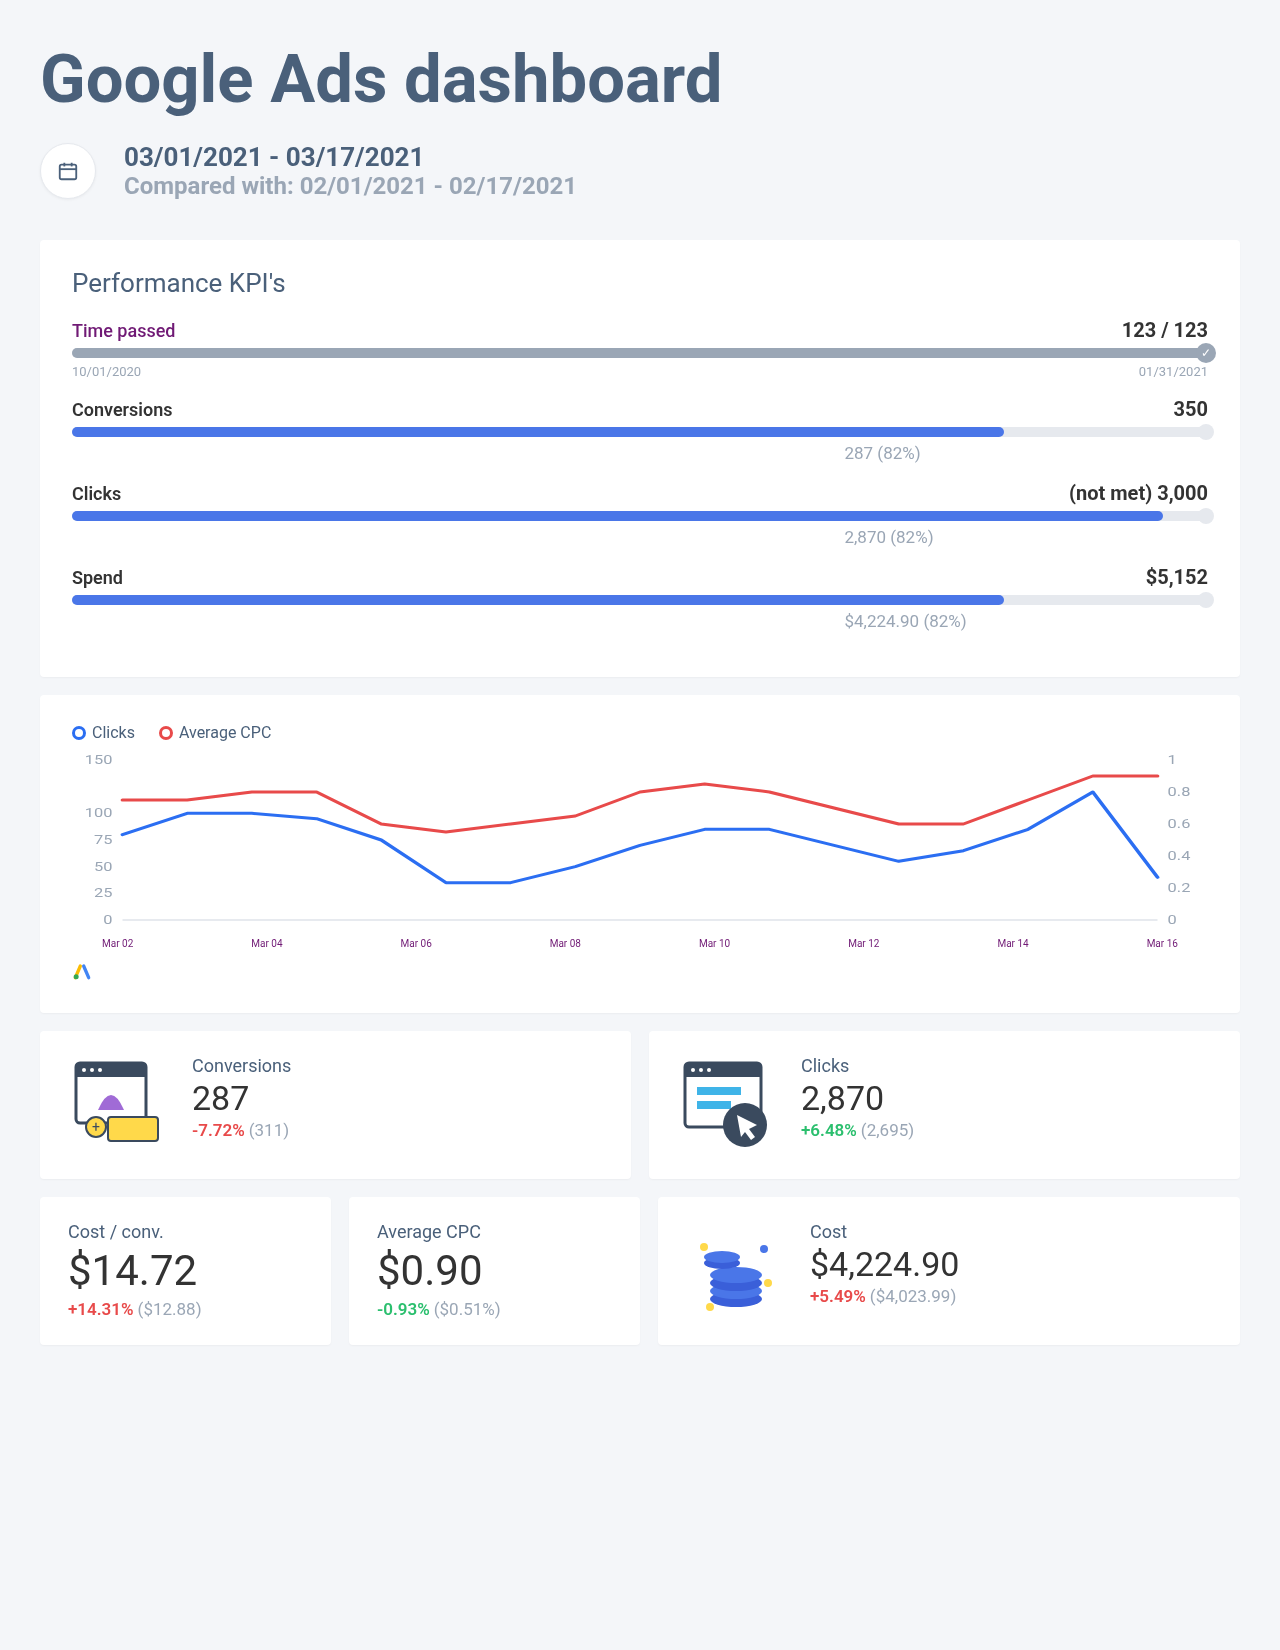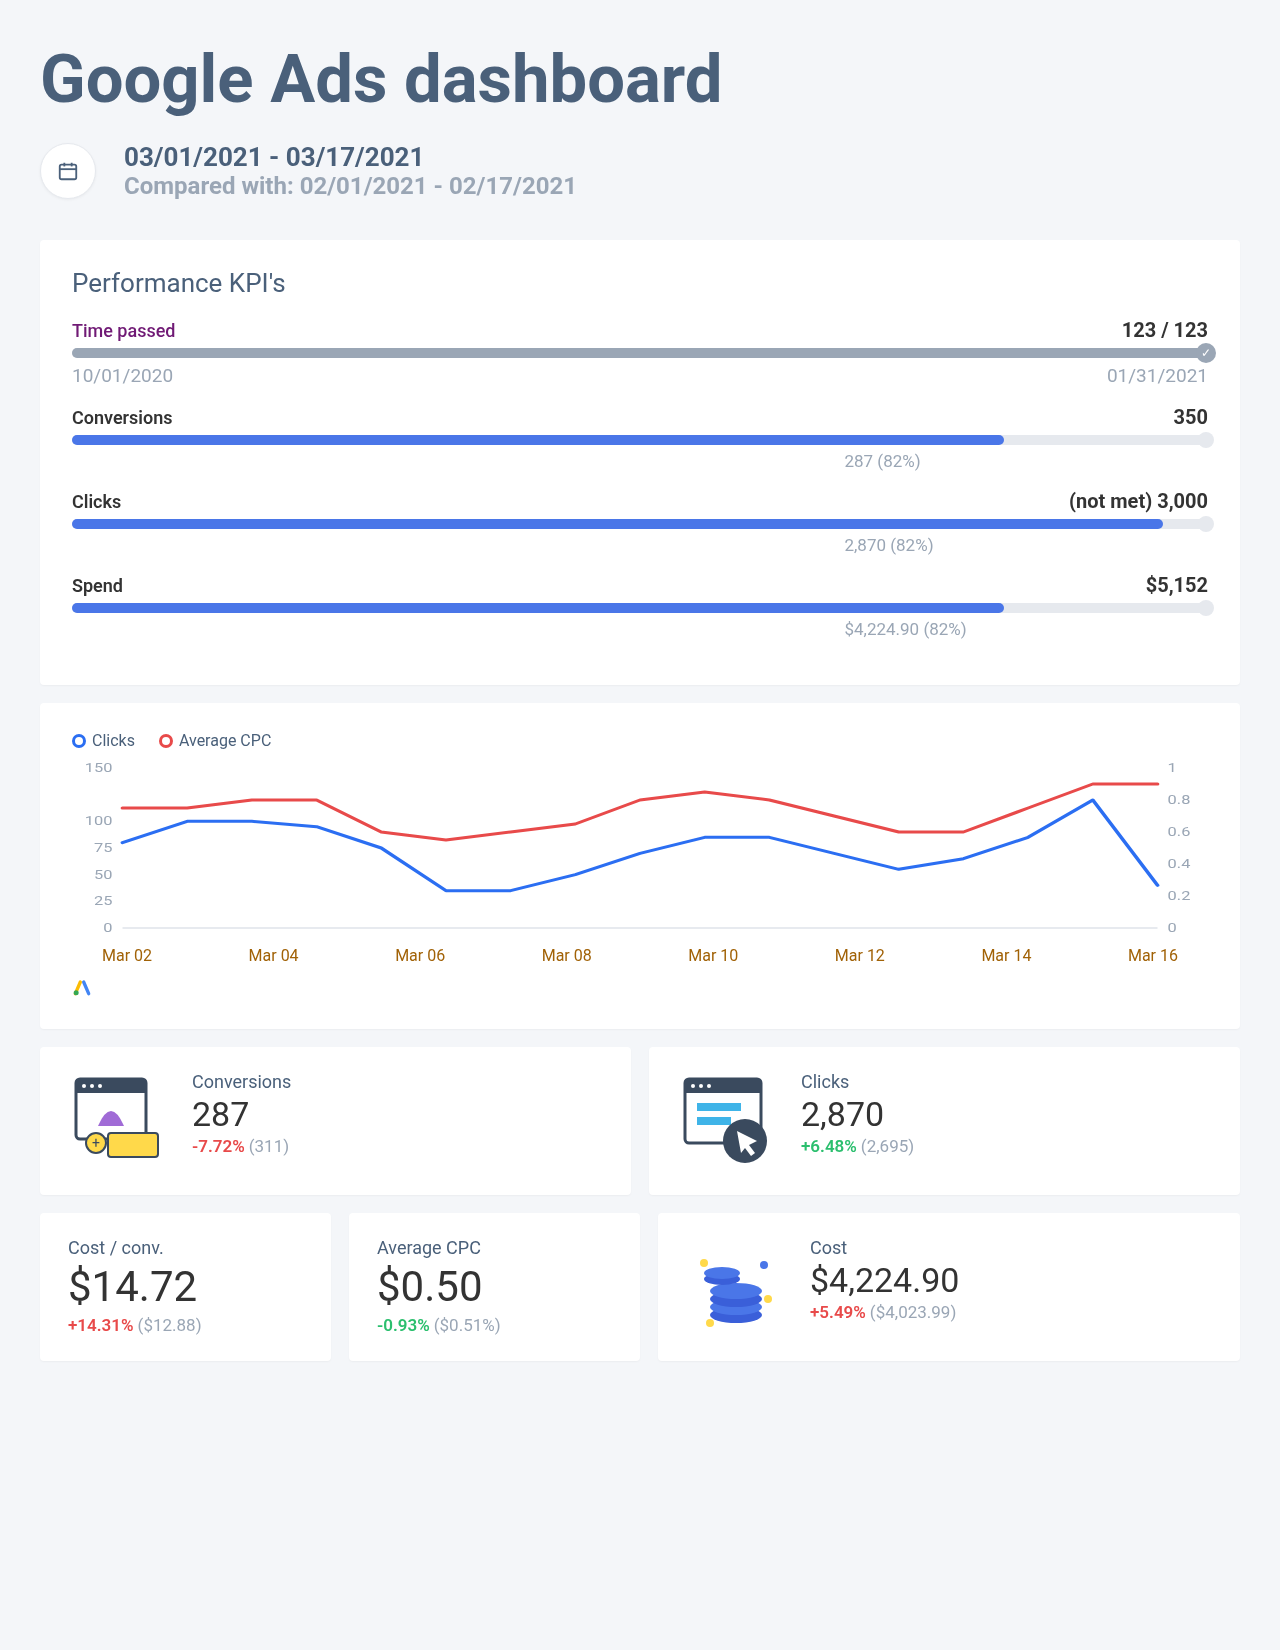--- a/index.html
+++ b/index.html
@@ -37,28 +37,28 @@
   .kpi-label { font-weight: 600; color: #333; }
   .kpi-label.muted { color: #701a75; font-weight: 500; }
   .kpi-target { font-weight: 700; color: #333; font-size: 20px; }
   .bar-track {
     position: relative; height: 10px; background: #e6e9ee; border-radius: 5px;
   }
   .bar-fill { position: absolute; left:0; top:0; bottom:0; background:#4a76e8; border-radius:5px; }
   .bar-fill.gray { background:#9aa6b5; }
   .bar-dot { position:absolute; right:-6px; top:-3px; width:16px; height:16px; border-radius:50%; background:#e6e9ee; }
   .bar-check { position:absolute; right:-8px; top:-5px; width:20px; height:20px; border-radius:50%; background:#9aa6b5; color:#fff; display:flex; align-items:center; justify-content:center; font-size:12px; }
-  .kpi-sub { display:flex; justify-content:space-between; font-size:19px; color:#9aa6b5; margin-top:6px; }
+  .kpi-sub { display:flex; justify-content:space-between; font-size:13px; color:#9aa6b5; margin-top:6px; }
   .kpi-value-under { font-size:17px; color:#9aa6b5; margin-top:6px; }
   .legend { display:flex; gap:24px; font-size:16px; margin-bottom:8px; }
   .legend-item { display:flex; align-items:center; gap:6px; color:#4a607a; }
   .legend-dot { width:14px; height:14px; border-radius:50%; border:3px solid; background:#fff; }
   .chart-wrap { position:relative; }
   svg.chart { width:100%; height:180px; }
-  .chart-axis-labels { display:flex; justify-content:space-between; font-size:16px; color:#a16207; padding:0 30px; margin-top:4px; }
+  .chart-axis-labels { display:flex; justify-content:space-between; font-size:10px; color:#701a75; padding:0 30px; margin-top:4px; }
   .ads-logo { margin-top:12px; }
   .stats-row { display:grid; grid-template-columns: 1fr 1fr; gap:18px; margin-bottom:18px; }
   .stats-row3 { display:grid; grid-template-columns: 1fr 1fr 2fr; gap:18px; }
   .stat-card {
     background:#fff; border-radius:4px; padding:24px 28px; display:flex; gap:24px;
     box-shadow: 0 1px 2px rgba(0,0,0,0.04);
   }
   .stat-card.col { flex-direction:column; gap:4px; }
   .stat-icon { width:100px; height:100px; flex-shrink:0; }
   .stat-body { display:flex; flex-direction:column; gap:2px; }
@@ -233,21 +233,21 @@
     </div>
 
   <div class="stats-row3" id="stats-bottom">
       <div class="stat-card col">
         <div class="stat-label">Cost / conv.</div>
         <div class="stat-value">$14.72</div>
         <div class="stat-delta"><span class="delta-neg">+14.31%</span><span class="delta-prev">($12.88)</span></div>
       </div>
       <div class="stat-card col">
         <div class="stat-label">Average CPC</div>
-        <div class="stat-value">$0.50</div>
+        <div class="stat-value">$0.90</div>
         <div class="stat-delta"><span class="delta-pos">-0.93%</span><span class="delta-prev">($0.51%)</span></div>
       </div>
       <div class="stat-card">
         <div class="stat-icon"><svg viewBox="0 0 100 100">
             <ellipse cx="50" cy="78" rx="26" ry="8" fill="#3a5fd9"></ellipse>
             <ellipse cx="50" cy="70" rx="26" ry="8" fill="#4a76e8"></ellipse>
             <ellipse cx="50" cy="62" rx="26" ry="8" fill="#3a5fd9"></ellipse>
             <ellipse cx="50" cy="54" rx="26" ry="8" fill="#4a76e8"></ellipse>
             <ellipse cx="36" cy="42" rx="18" ry="6" fill="#3a5fd9"></ellipse>
             <ellipse cx="36" cy="36" rx="18" ry="6" fill="#4a76e8"></ellipse>

